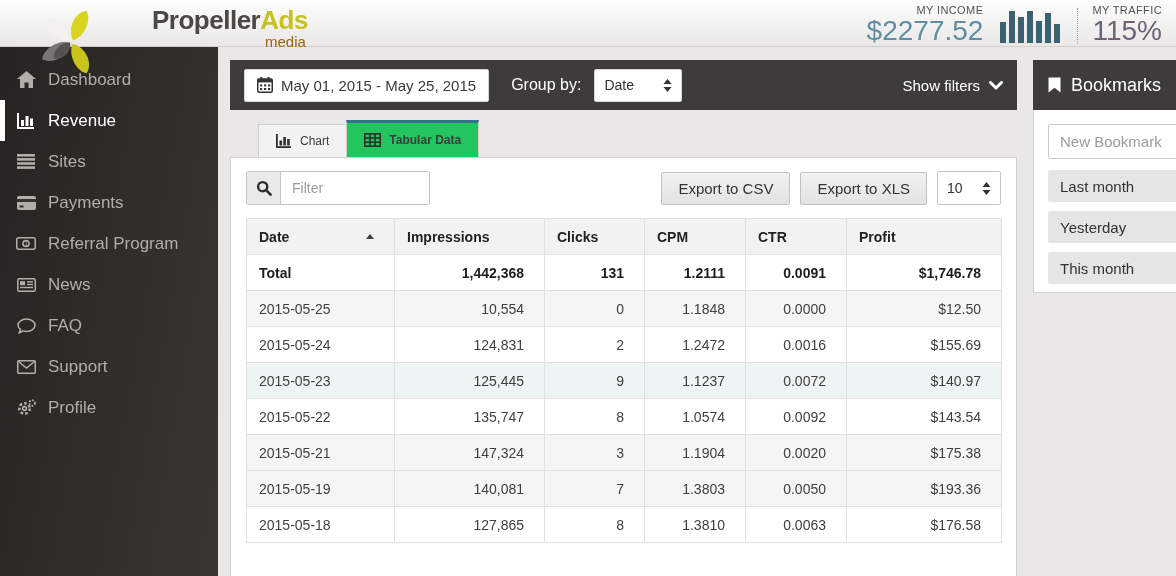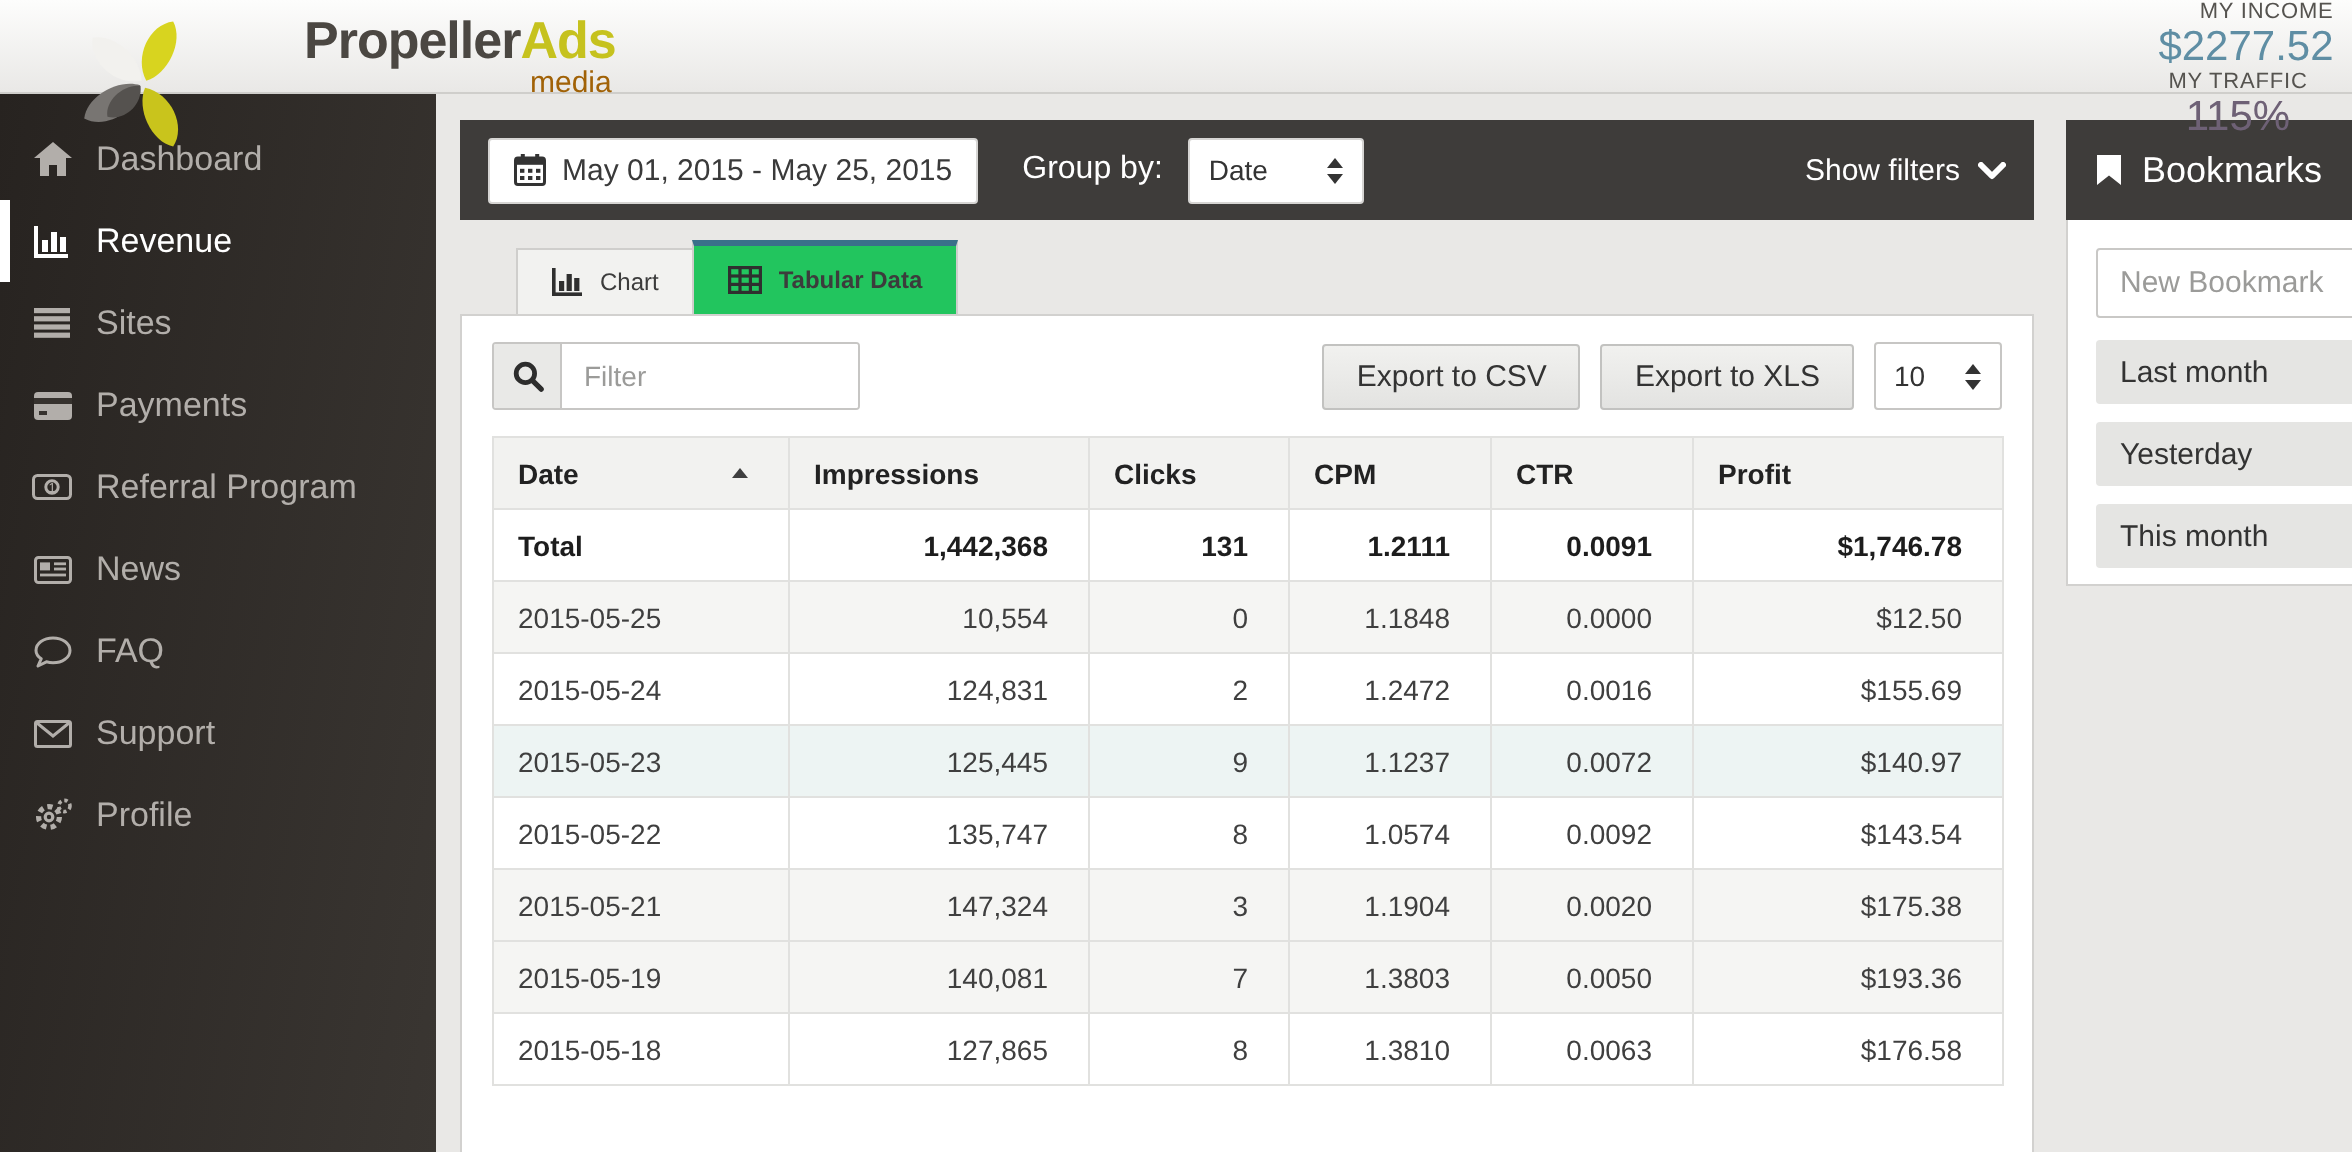--- a/index.html
+++ b/index.html
@@ -25,25 +25,25 @@
     border-bottom:1px solid #cfcecb;
     z-index:5;
   }
   .logo-icon{position:absolute;left:26px;top:2px;z-index:12;}
   .logo-text{position:absolute;left:152px;top:7px;line-height:1;z-index:12;}
   .logo-line1{font-size:26px;font-weight:bold;color:#4b4742;letter-spacing:-0.5px;}
   .logo-line1 .ads{color:var(--logo-yellow);text-align:right;}
   .logo-line2{font-size:15px;color:#a16207;text-align:right;margin-top:1px;padding-right:2px;}
   .header-right{
     position:absolute;right:6px;top:0;height:51px;
-    display:flex;align-items:center;flex-direction:column;
+    display:flex;align-items:center;
   }
   .stat-block{display:flex;flex-direction:column;justify-content:center;}
   .stat-label{font-size:11px;color:#55534f;letter-spacing:.4px;}
-  .stat-value{font-size:21px;line-height:1.1;}
+  .stat-value{font-size:28px;line-height:1.1;}
   .income-block{text-align:right;}
   .income-block .stat-value{color:var(--income-color);}
   .traffic-block{text-align:center;padding-right:8px;}
   .traffic-block .stat-value{color:var(--traffic-color);}
   .bars-icon{margin:0 14px 0 16px;display:block;}
   .stat-divider{height:36px;border-left:1px dotted #9d9c9a;margin-right:14px;}
   
   .sidebar{
     position:absolute;left:0;top:47px;width:218px;height:529px;
     background:linear-gradient(100deg,#272320 0%,#3a3632 100%);

